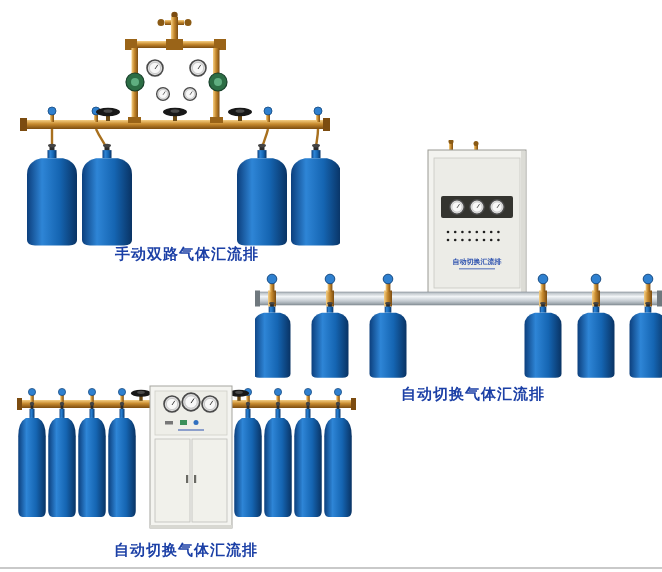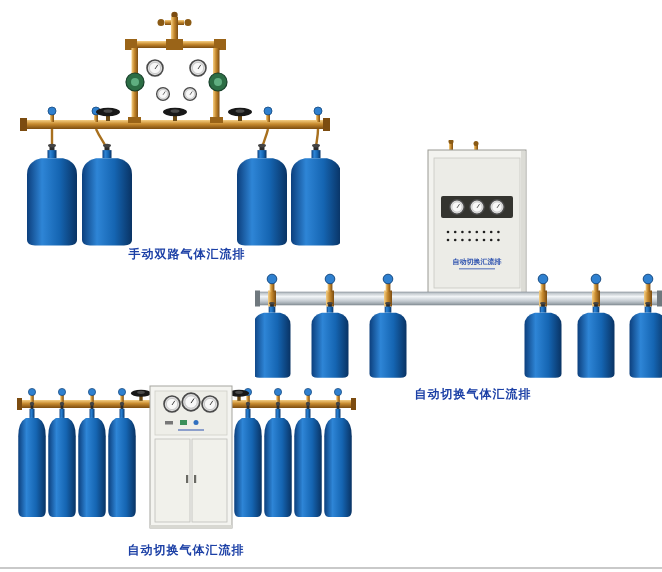--- a/index.html
+++ b/index.html
@@ -3,21 +3,21 @@
 <meta charset="utf-8">
 <style>
   * { margin:0; padding:0; box-sizing:border-box; }
   html,body { width:662px; height:572px; background:#ffffff; }
   .page {
     position:relative; width:662px; height:572px; background:#ffffff;
     overflow:hidden; font-family:"Liberation Sans", sans-serif;
   }
   .fig { position:absolute; }
   .caption {
-    position:absolute; color:#1c40a6; font-weight:bold; font-size:12px;
+    position:absolute; color:#1c40a6; font-weight:bold; font-size:15px;
     text-align:center; letter-spacing:1px; height:16px; line-height:16px;
   }
   .bottom-rule { position:absolute; left:0; top:567px; width:662px; height:2px; background:#c9c9c9; }
   svg text { font-family:"Liberation Sans", sans-serif; }
 </style>
 </head>
 <body>
 
 <div class="page">
 

